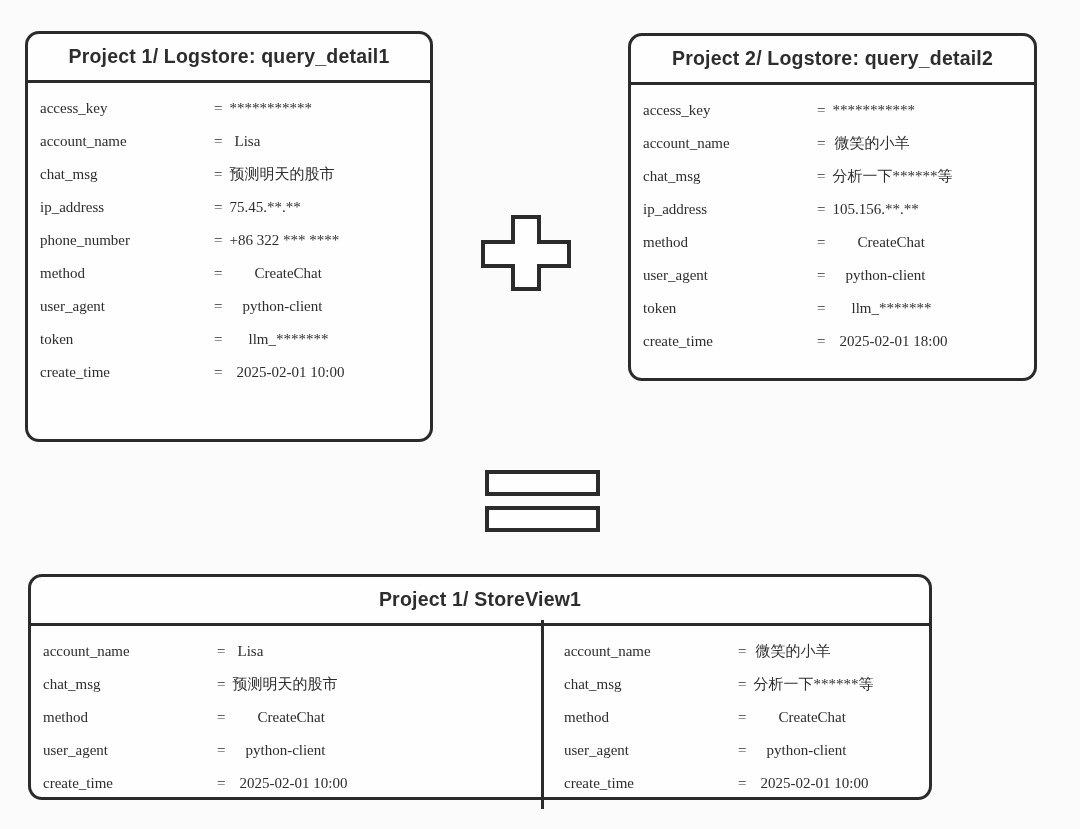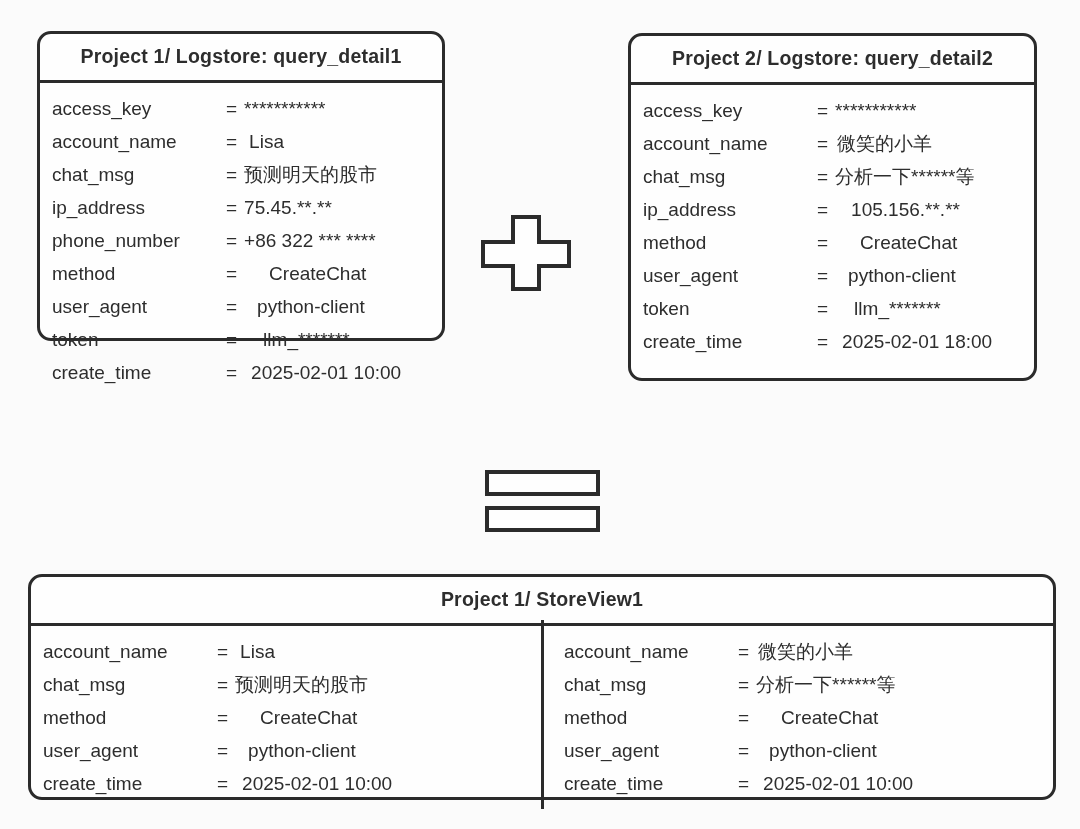--- a/index.html
+++ b/index.html
@@ -24,22 +24,23 @@
     text-align:center;
     height:46px;
     line-height:44px;
     border-bottom:3px solid #2b2b2b;
     letter-spacing:0.2px;
     white-space:nowrap;
   }
   .entity-body{padding:9px 0 0 12px;}
   .field-row{
     height:33px;line-height:33px;
-    font-size:19px;
+    font-size:15px;
     white-space:pre;
+    font-family:Liberation Serif, serif;
   }
   .fk{display:inline-block;width:174px;}
   .feq{display:inline-block;}
   .fv{display:inline-block;}
   
   .plus-wrap{position:absolute;left:481px;top:215px;width:90px;height:76px;}
   
   .equals-wrap{position:absolute;left:485px;top:470px;width:115px;}
   .equals-bar{
     width:115px;height:26px;
@@ -57,21 +58,21 @@
     left:510px;top:43px;
     width:3px;height:189px;
     background:#2b2b2b;
   }
 </style>
 </head>
 <body>
 
 <div class="canvas">
 
-  <div class="entity" style="left:37px;top:31px;width:408px;height:310px;">
+  <div class="entity" style="left:25px;top:31px;width:408px;height:411px;">
     <div class="entity-title">Project 1/ Logstore: query_detail1</div>
     <div class="entity-body">
         <div class="field-row"><span class="fk">access_key</span><span class="feq">=</span><span class="fv" style="padding-left: 7px;">***********</span></div>
         <div class="field-row"><span class="fk">account_name</span><span class="feq">=</span><span class="fv" style="padding-left: 12px;">Lisa</span></div>
         <div class="field-row"><span class="fk">chat_msg</span><span class="feq">=</span><span class="fv" style="padding-left: 7px;">预测明天的股市</span></div>
         <div class="field-row"><span class="fk">ip_address</span><span class="feq">=</span><span class="fv" style="padding-left: 7px;">75.45.**.**</span></div>
         <div class="field-row"><span class="fk">phone_number</span><span class="feq">=</span><span class="fv" style="padding-left: 7px;">+86 322 *** ****</span></div>
         <div class="field-row"><span class="fk">method</span><span class="feq">=</span><span class="fv" style="padding-left: 32px;">CreateChat</span></div>
         <div class="field-row"><span class="fk">user_agent</span><span class="feq">=</span><span class="fv" style="padding-left: 20px;">python-client</span></div>
         <div class="field-row"><span class="fk">token</span><span class="feq">=</span><span class="fv" style="padding-left: 26px;">llm_*******</span></div>
@@ -84,34 +85,34 @@
       <path d="M32,2 L58,2 L58,27 L88,27 L88,51 L58,51 L58,74 L32,74 L32,51 L2,51 L2,27 L32,27 Z" fill="#fefefe" stroke="#2b2b2b" stroke-width="4" stroke-linejoin="miter"></path>
     </svg>
   </div>
 
   <div class="entity" style="left:628px;top:33px;width:409px;height:348px;">
     <div class="entity-title">Project 2/ Logstore: query_detail2</div>
     <div class="entity-body">
         <div class="field-row"><span class="fk">access_key</span><span class="feq">=</span><span class="fv" style="padding-left: 7px;">***********</span></div>
         <div class="field-row"><span class="fk">account_name</span><span class="feq">=</span><span class="fv" style="padding-left: 9px;">微笑的小羊</span></div>
         <div class="field-row"><span class="fk">chat_msg</span><span class="feq">=</span><span class="fv" style="padding-left: 7px;">分析一下******等</span></div>
-        <div class="field-row"><span class="fk">ip_address</span><span class="feq">=</span><span class="fv" style="padding-left: 7px; margin-left: 16px;">105.156.**.**</span></div>
+        <div class="field-row"><span class="fk">ip_address</span><span class="feq">=</span><span class="fv" style="padding-left: 7px;">105.156.**.**</span></div>
         <div class="field-row"><span class="fk">method</span><span class="feq">=</span><span class="fv" style="padding-left: 32px;">CreateChat</span></div>
         <div class="field-row"><span class="fk">user_agent</span><span class="feq">=</span><span class="fv" style="padding-left: 20px;">python-client</span></div>
         <div class="field-row"><span class="fk">token</span><span class="feq">=</span><span class="fv" style="padding-left: 26px;">llm_*******</span></div>
         <div class="field-row"><span class="fk">create_time</span><span class="feq">=</span><span class="fv" style="padding-left: 14px;">2025-02-01 18:00</span></div>
       </div>
   </div>
 
   <div class="equals-wrap">
     <div class="equals-bar"></div>
     <div class="equals-bar"></div>
   </div>
 
-  <div class="entity" style="left:28px;top:574px;width:1028px;height:226px;">
+  <div class="entity" style="left:28px;top:574px;width:904px;height:226px;">
     <div class="entity-title">Project 1/ StoreView1</div>
     <div class="v-divider"></div>
     <div class="bottom-body">
       <div class="bottom-col">
           <div class="field-row"><span class="fk">account_name</span><span class="feq">=</span><span class="fv" style="padding-left: 12px;">Lisa</span></div>
           <div class="field-row"><span class="fk">chat_msg</span><span class="feq">=</span><span class="fv" style="padding-left: 7px;">预测明天的股市</span></div>
           <div class="field-row"><span class="fk">method</span><span class="feq">=</span><span class="fv" style="padding-left: 32px;">CreateChat</span></div>
           <div class="field-row"><span class="fk">user_agent</span><span class="feq">=</span><span class="fv" style="padding-left: 20px;">python-client</span></div>
           <div class="field-row"><span class="fk">create_time</span><span class="feq">=</span><span class="fv" style="padding-left: 14px;">2025-02-01 10:00</span></div>
         </div>

